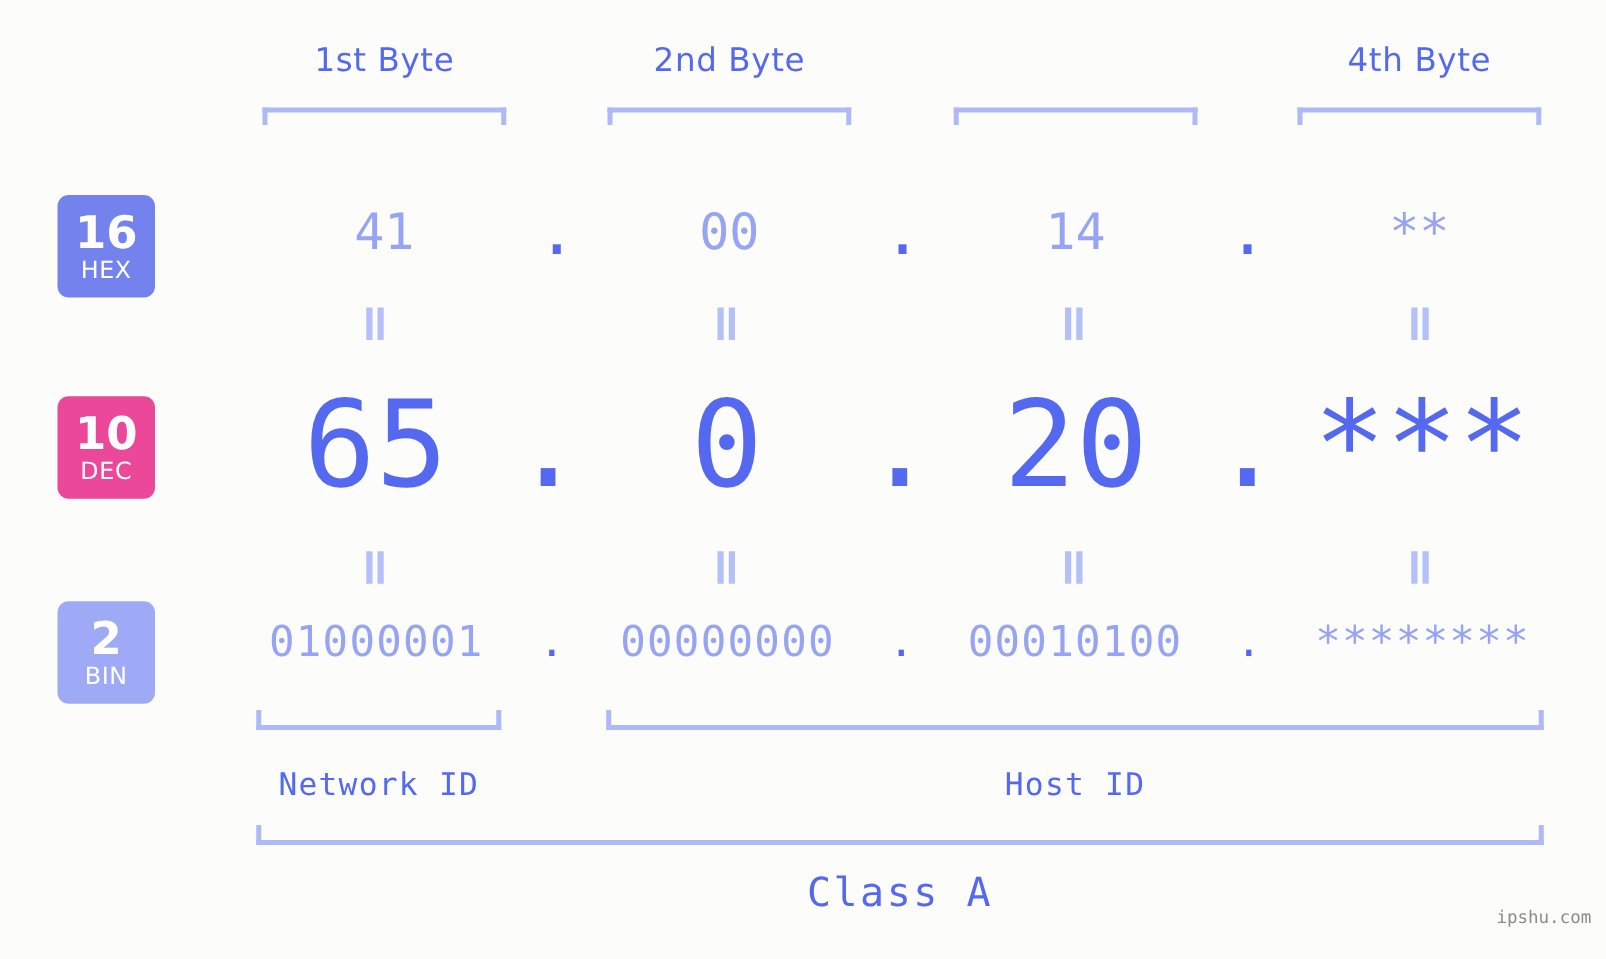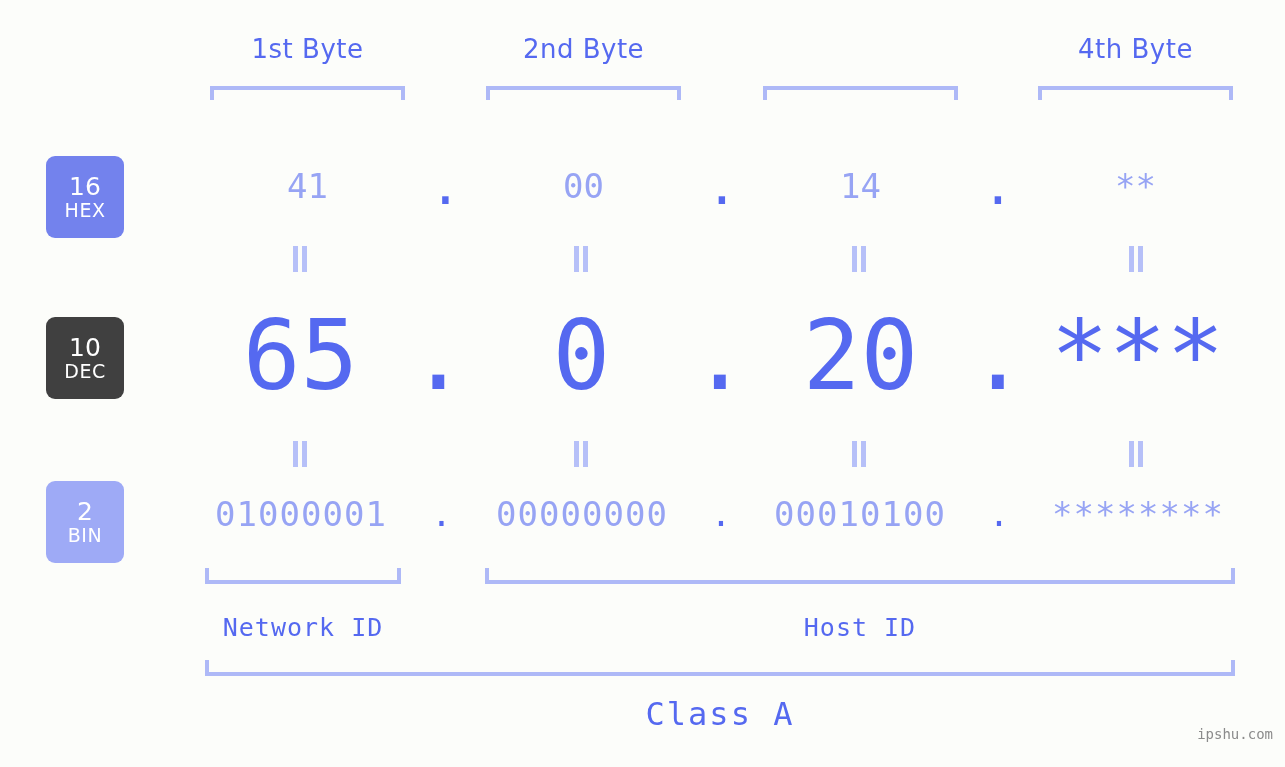--- a/index.html
+++ b/index.html
@@ -63,48 +63,48 @@
     border-radius: 9px;
     display: flex;
     flex-direction: column;
     align-items: center;
     justify-content: center;
     color: #ffffff;
     line-height: 1;
     box-sizing: border-box;
   }
   .badge .num {
-    font-size: 25px;
+    font-size: 36px;
     font-family: "DejaVu Sans", sans-serif;
-    font-weight: 400;
+    font-weight: 700;
     letter-spacing: 0px;
     margin-bottom: 2px;
   }
   .badge .sub {
     font-size: 19px;
     font-family: "DejaVu Sans", sans-serif;
     font-weight: 400;
     letter-spacing: 0.5px;
   }
 
   .badge-hex { top: 156px; background: #7382ed; }
-  .badge-dec { top: 317px; background: #404040; }
+  .badge-dec { top: 317px; background: #ec4899; }
   .badge-bin { top: 481px; background: #9eaaf6; }
 
   
   .val {
     position: absolute;
     text-align: center;
     white-space: nowrap;
     font-family: "DejaVu Sans Mono", monospace;
   }
 
   .row-hex .val {
     top: 155px;
-    font-size: 34px;
+    font-size: 40px;
     color: #97a4f4;
     line-height: 62px;
   }
   .row-hex .dot {
     top: 155px;
     font-size: 52px;
     color: #5569f0;
     line-height: 62px;
     font-family: "DejaVu Sans Mono", monospace;
     position: absolute;

